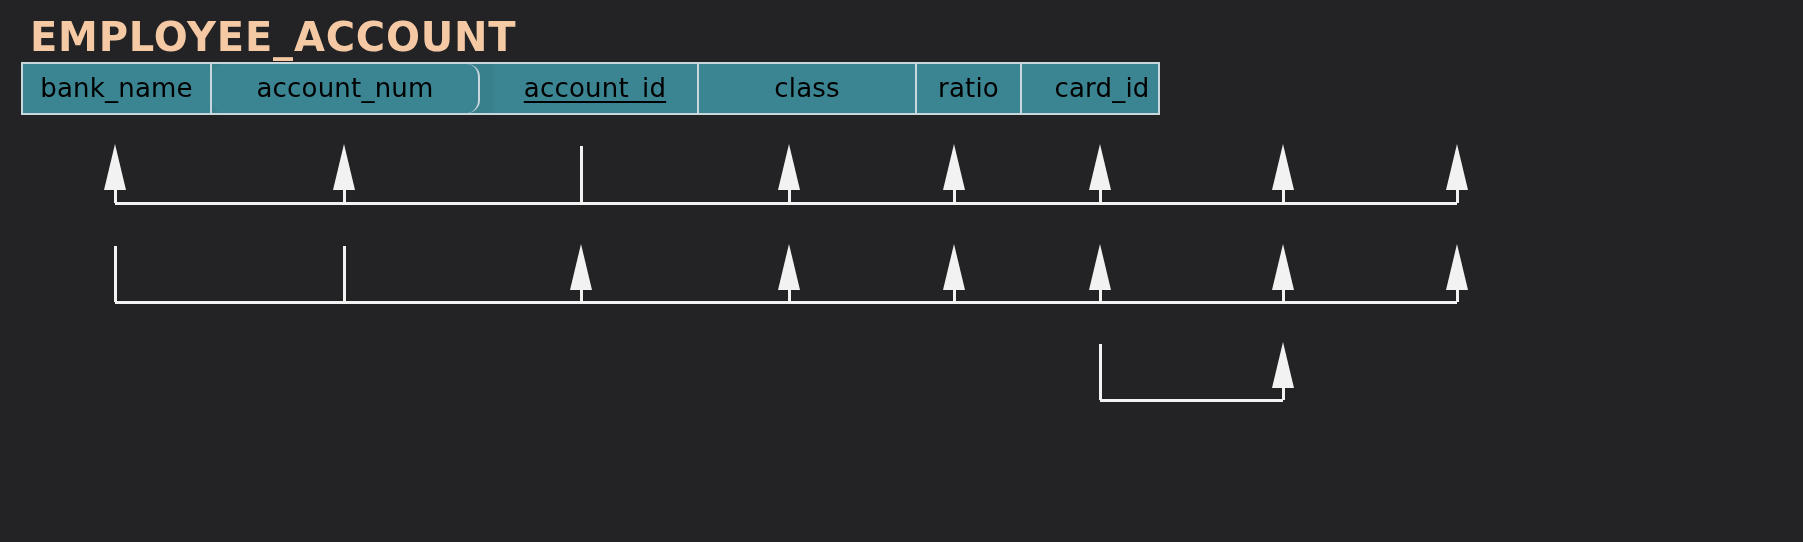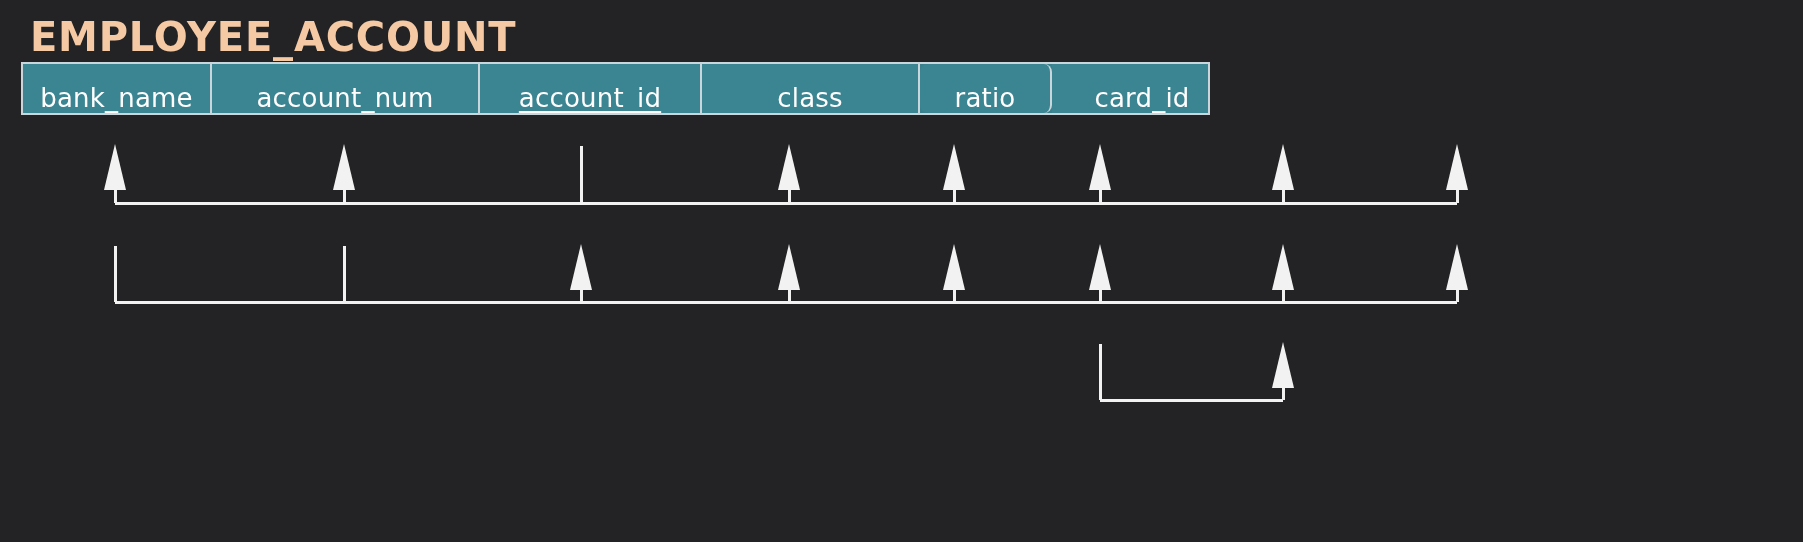--- a/index.html
+++ b/index.html
@@ -41,26 +41,26 @@
     top: 62px;
     height: 53px;
     display: flex;
     border: 2px solid #c9d7dc;
     box-sizing: border-box;
     background: #39808d;
   }
   .attr-cell {
     position: relative;
     display: flex;
-    align-items: flex-end;
+    align-items: center;
     justify-content: center;
     box-sizing: border-box;
     background: #3b8492;
     border-right: 2px solid #c9d7dc;
-    color: #ffffff;
+    color: #000000;
     font-size: 26px;
     letter-spacing: 0.2px;
     white-space: nowrap;
     height: 100%;
   }
   .attr-cell:last-child { border-right: none; }
   .attr-cell .attr-label { line-height: 1; padding-bottom: 2px; }
   .attr-cell.is-key .attr-label {
     text-decoration: underline;
     text-underline-offset: 4px;
@@ -81,33 +81,33 @@
 <body>
 
 <div id="canvas">
 
   <div id="relation-title">EMPLOYEE_ACCOUNT</div>
 
   <div id="attr-row">
       <div class="attr-cell" style="width: 189px;">
         <span class="attr-label">bank_name</span>
       </div>
-      <div class="attr-cell" style="width: 268px;">
+      <div class="attr-cell" style="width: 268px; border-radius: 13px;">
         <span class="attr-label">account_num</span>
       </div>
-      <div class="attr-cell is-key" style="width: 222px;">
+      <div class="attr-cell is-key" style="width: 206px; margin-left: 13px;">
         <span class="attr-label">account_id</span>
       </div>
       <div class="attr-cell" style="width: 218px;">
         <span class="attr-label">class</span>
       </div>
-      <div class="attr-cell" style="width: 132px; border-radius: 8px;">
+      <div class="attr-cell" style="width: 105px;">
         <span class="attr-label">ratio</span>
       </div>
-      <div class="attr-cell" style="width: 156px; padding-left: 24px;">
+      <div class="attr-cell" style="width: 136px; padding-left: 24px;">
         <span class="attr-label">card_id</span>
       </div>
     </div>
 
   <svg id="dep-layer" viewBox="0 0 1803 542" xmlns="http://www.w3.org/2000/svg">
       <g class="dep-group">
         <line x1="115" y1="203" x2="1457" y2="203" stroke="#f2f2f2" stroke-width="3" shape-rendering="crispEdges"></line>
         <line x1="581" y1="146" x2="581" y2="203" stroke="#f2f2f2" stroke-width="3" shape-rendering="crispEdges"></line>
         <line x1="115" y1="184" x2="115" y2="203" stroke="#f2f2f2" stroke-width="3" shape-rendering="crispEdges"></line>
         <path d="M 115 144 L 126 190 L 104 190 Z" fill="#f2f2f2"></path>

